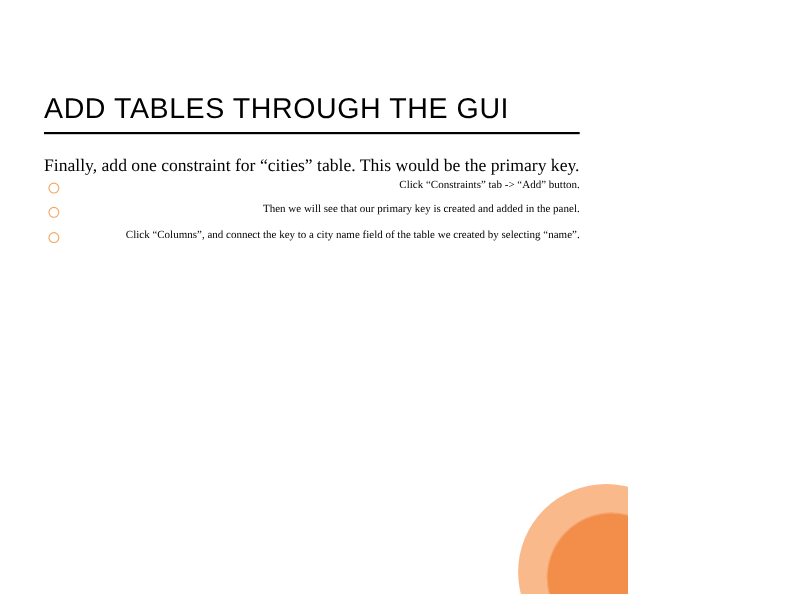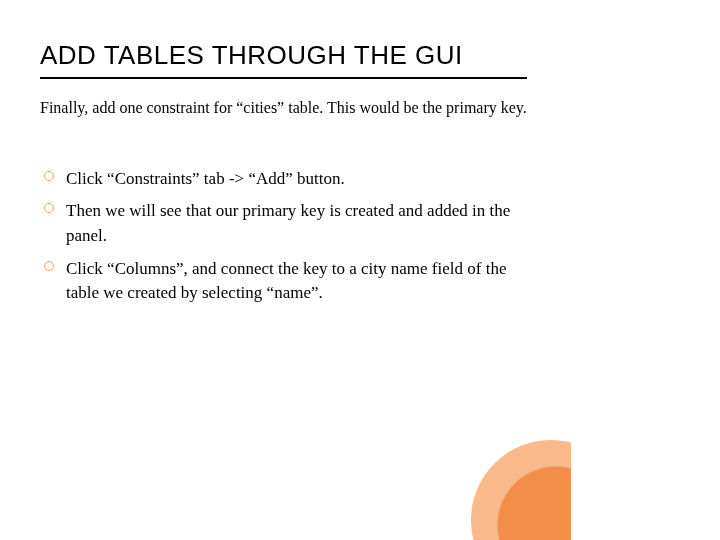--- a/index.html
+++ b/index.html
@@ -1,49 +1,49 @@
 <!DOCTYPE html>
 <html><head>
 <meta charset="utf-8">
 <style>
   * { margin: 0; padding: 0; box-sizing: border-box; }
   html, body { width: 720px; height: 540px; background: #fff; font-family: Georgia, 'Times New Roman', serif; color: #000; }
   .slide {
     position: relative;
     width: 571px;
     height: 540px;
-    padding: 40px 44px 30px 40px;
+    padding: 83px 44px 30px 40px;
     overflow: hidden;
   }
   .title {
     font-family: Arial, Helvetica, sans-serif;
     font-size: 26px;
     font-weight: 400;
     letter-spacing: 0.5px;
     border-bottom: 2px solid #000;
     padding-bottom: 6px;
     margin-bottom: 18px;
   }
   .intro {
     font-family: Georgia, 'Times New Roman', serif;
     font-size: 16px;
     line-height: 1.35;
-    margin-bottom: 48px;
   }
   .bullets {
     list-style: none;
     padding-left: 4px;
   }
   .bullets li {
     position: relative;
     padding-left: 22px;
     font-family: Georgia, 'Times New Roman', serif;
-    font-size: 17px;
+    font-size: 10px;
     line-height: 1.45;
     margin-bottom: 8px;
+    text-align: right;
   }
   .bullets li::before {
     content: "";
     position: absolute;
     left: 0;
     top: 4px;
     width: 8px;
     height: 8px;
     border: 1.4px solid #f4a460;
     border-radius: 50%;

